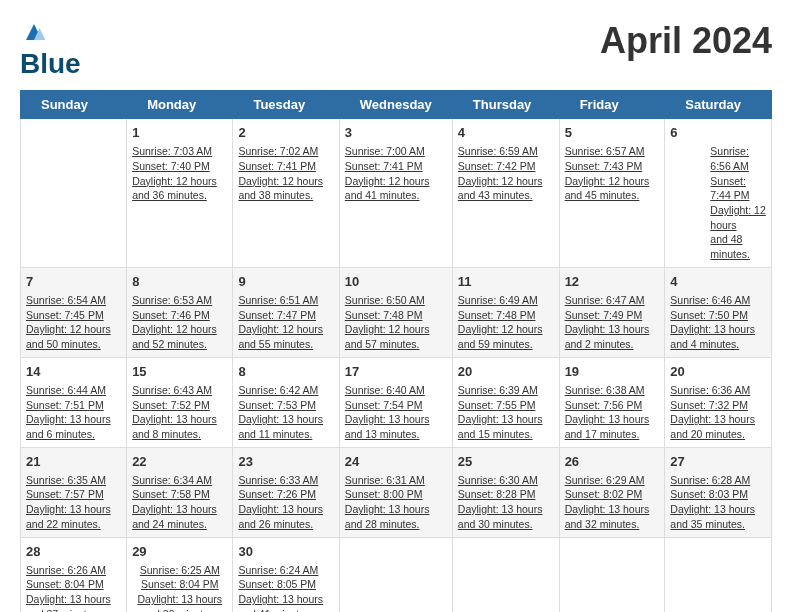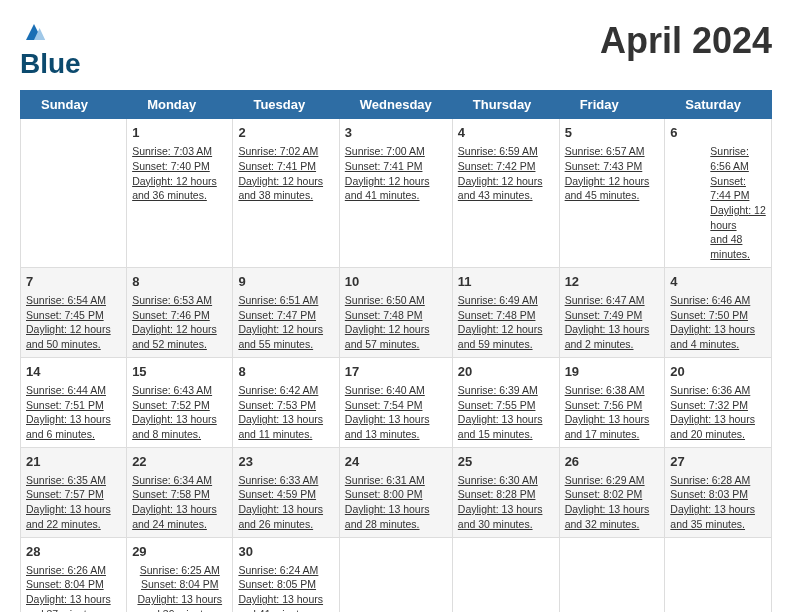--- a/index.html
+++ b/index.html
@@ -282,21 +282,21 @@
         <td>
           <span class="day-num">22</span>
           <div class="day-info" style="white-space: pre-line;">Sunrise: 6:34 AM
 Sunset: 7:58 PM
 Daylight: 13 hours
 and 24 minutes.</div>
         </td>
         <td>
           <span class="day-num">23</span>
           <div class="day-info" style="white-space: pre-line;">Sunrise: 6:33 AM
-Sunset: 4:59 PM
+Sunset: 7:26 PM
 Daylight: 13 hours
 and 26 minutes.</div>
         </td>
         <td>
           <span class="day-num">24</span>
           <div class="day-info" style="white-space: pre-line;">Sunrise: 6:31 AM
 Sunset: 8:00 PM
 Daylight: 13 hours
 and 28 minutes.</div>
         </td>

